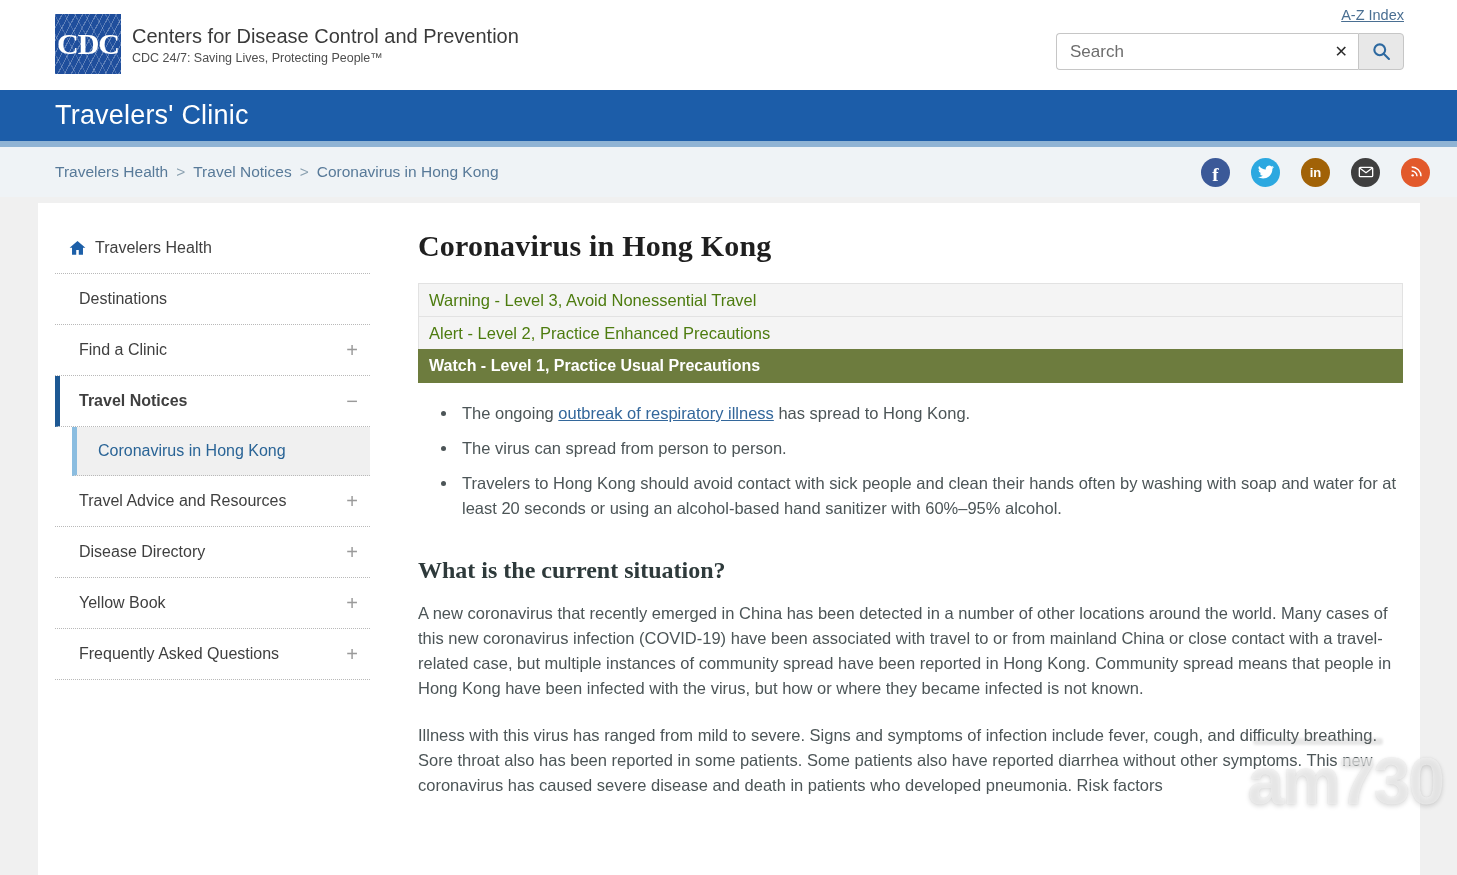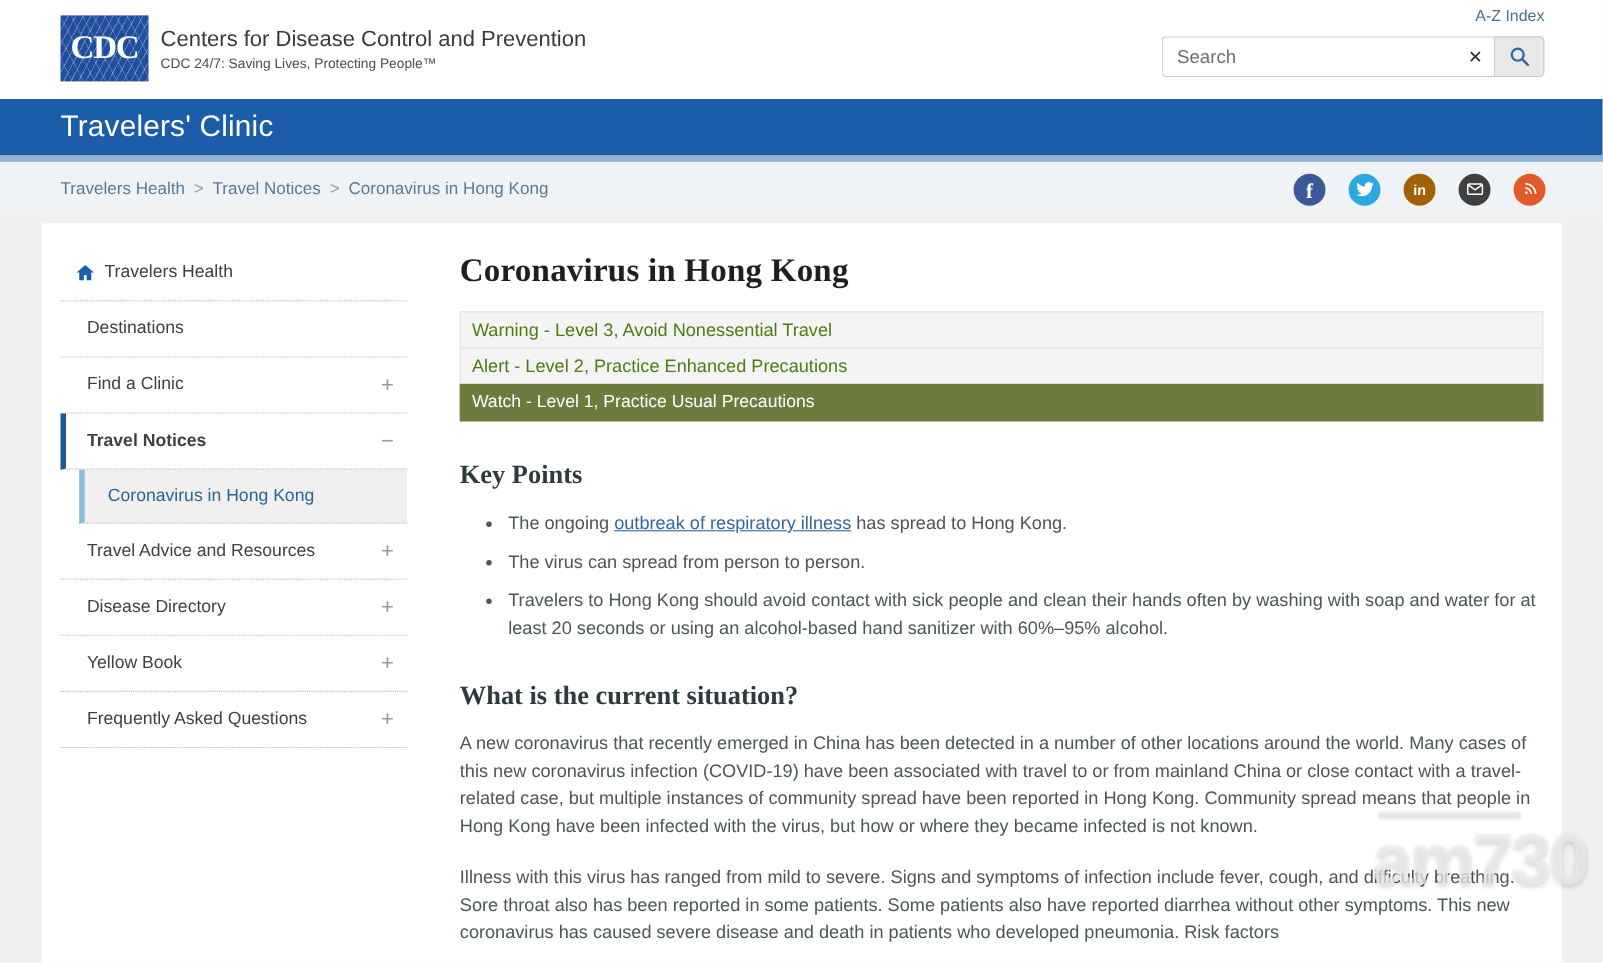--- a/index.html
+++ b/index.html
@@ -16,21 +16,21 @@
     height: 90px;
     background: #ffffff;
   }
   .logo-wrap {
     position: absolute;
     left: 55px; top: 14px;
     display: flex;
     align-items: center;
   }
   .cdc-logo-box {
-    width: 80px; height: 60px;
+    width: 66px; height: 60px;
     background: #1f4e9c;
     background-image:
       repeating-linear-gradient(118deg, rgba(255,255,255,0.28) 0 1px, transparent 1px 6px),
       repeating-linear-gradient(62deg, rgba(255,255,255,0.18) 0 1px, transparent 1px 9px);
     color: #fff;
     font-weight: 700;
     font-size: 30px;
     letter-spacing: -1px;
     display: flex;
     align-items: center;
@@ -47,20 +47,21 @@
   .site-tagline {
     font-size: 12.5px;
     color: #4e4e4e;
     margin-top: 3px;
   }
   .az-index {
     position: absolute;
     top: 7px; right: 53px;
     font-size: 14.5px;
     color: #4a6f92;
+    text-decoration: underline;
     cursor: pointer;
   }
   .search-wrap {
     position: absolute;
     top: 33px; right: 53px;
     display: flex;
     width: 348px; height: 37px;
   }
   .search-input-box {
     position: relative;
@@ -115,21 +116,21 @@
     letter-spacing: 0.2px;
   }
 
   
   .crumb-bar {
     height: 50px;
     background: #eff3f6;
     display: flex;
     align-items: center;
     justify-content: space-between;
-    padding: 0 52px 0 55px;
+    padding: 0 27px 0 55px;
   }
   .breadcrumb { font-size: 15.5px; color: #7d8f9e; }
   .breadcrumb a {
     color: #587a99;
     text-decoration: none;
     cursor: pointer;
   }
   .crumb-sep { margin: 0 8px; color: #8aa0b0; }
   .social-row { display: flex; align-items: center; gap: 21px; }
   .social-circle {
@@ -216,21 +217,21 @@
     padding-left: 10px;
     font-size: 16.5px;
     border: 1px solid #e2e2e2;
     margin-top: -1px;
   }
   .level-bar--inactive { background: #f4f4f4; color: #4d7c0f; }
   .level-bar--active {
     background: #6d7c3e;
     border-color: #6d7c3e;
     color: #ffffff;
-    font-weight: 400;
+    font-weight: 700;
     font-size: 16px;
   }
   .section-heading {
     font-family: "Liberation Serif", "DejaVu Serif", serif;
     font-size: 24px;
     font-weight: 700;
     color: #2e3a3b;
     margin-top: 36px;
   }
   .key-list {
@@ -382,21 +383,20 @@
 
   <main class="main-col">
     <h1 class="page-title">Coronavirus in Hong Kong</h1>
 
     <div class="levels">
       <div class="level-bar level-bar--inactive">Warning - Level 3, Avoid Nonessential Travel</div>
       <div class="level-bar level-bar--inactive">Alert - Level 2, Practice Enhanced Precautions</div>
       <div class="level-bar level-bar--active">Watch - Level 1, Practice Usual Precautions</div>
     </div>
 
-    <h2 class="section-heading">Key Points</h2>
     <ul class="key-list">
       <li><span>The ongoing </span><a>outbreak of respiratory illness</a><span> has spread to Hong Kong.</span></li>
       <li><span>The virus can spread from person to person.</span></li>
       <li><span>Travelers to Hong Kong should avoid contact with sick people and clean their hands often by washing with soap and water for at least 20 seconds or using an alcohol-based hand sanitizer with 60%–95% alcohol.</span></li>
     </ul>
 
     <h2 class="section-heading">What is the current situation?</h2>
     <p class="body-para">A new coronavirus that recently emerged in China has been detected in a number of other locations around the world. Many cases of this new coronavirus infection (COVID-19) have been associated with travel to or from mainland China or close contact with a travel-related case, but multiple instances of community spread have been reported in Hong Kong. Community spread means that people in Hong Kong have been infected with the virus, but how or where they became infected is not known.</p>
     <p class="body-para" style="margin-top:22px;">Illness with this virus has ranged from mild to severe. Signs and symptoms of infection include fever, cough, and difficulty breathing. Sore throat also has been reported in some patients. Some patients also have reported diarrhea without other symptoms. This new coronavirus has caused severe disease and death in patients who developed pneumonia. Risk factors</p>
   </main>

